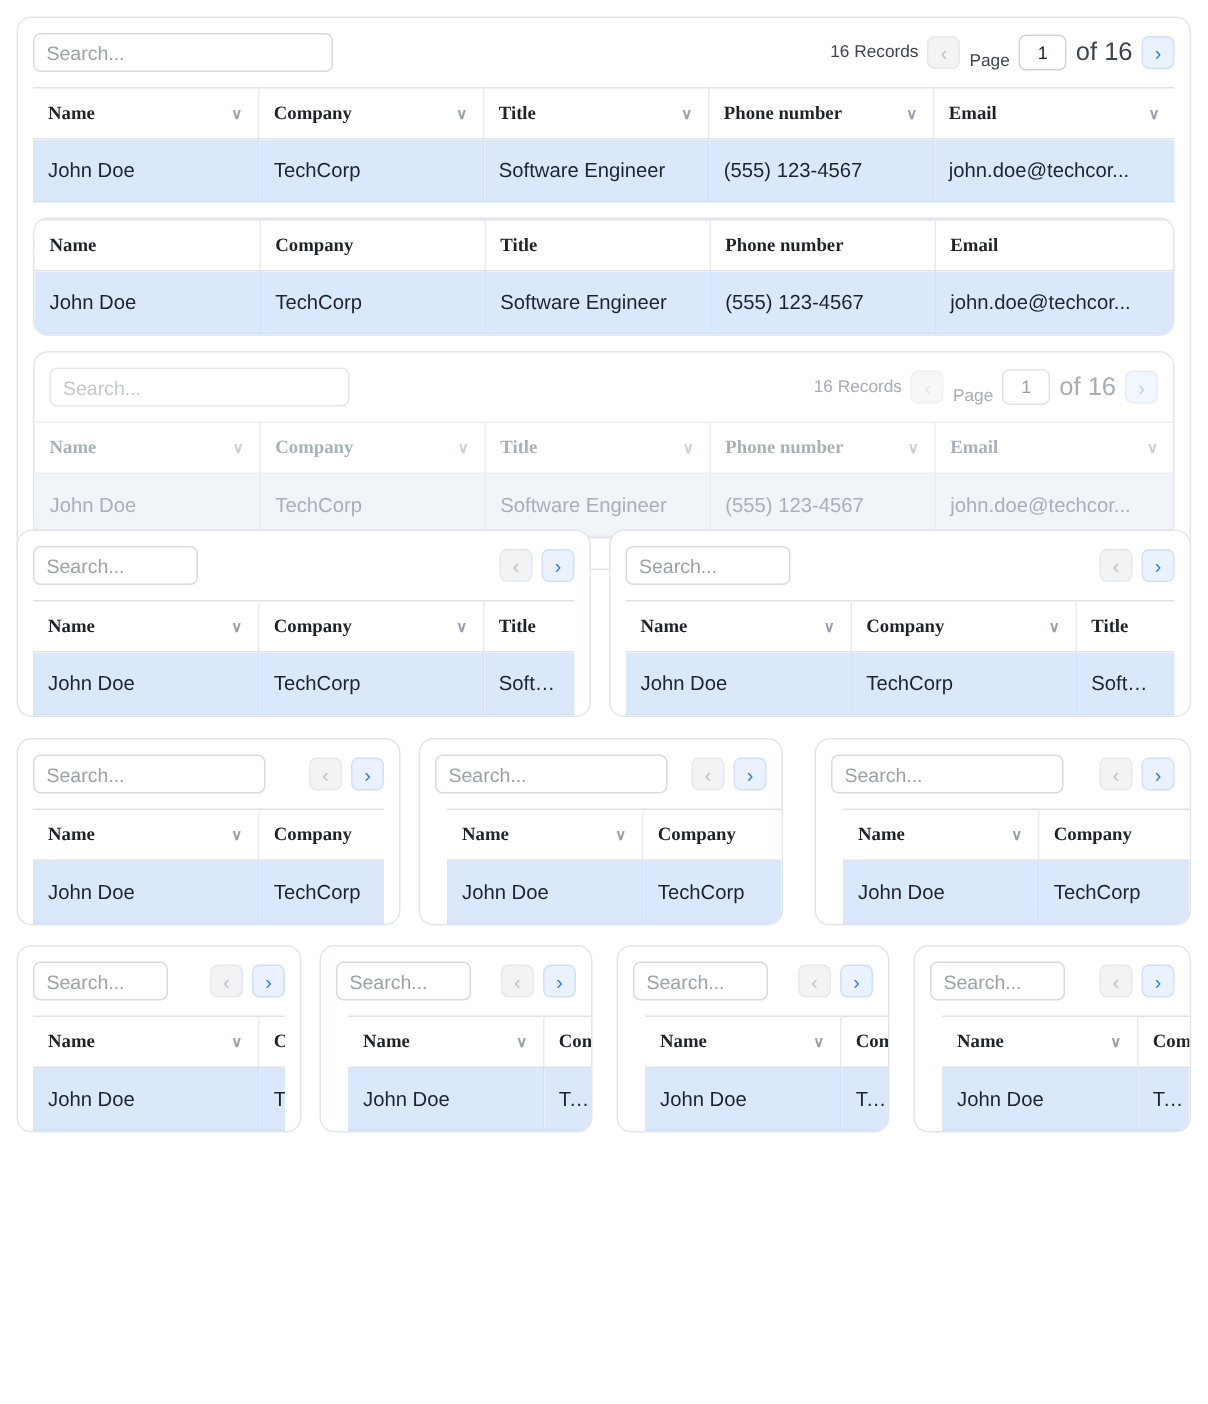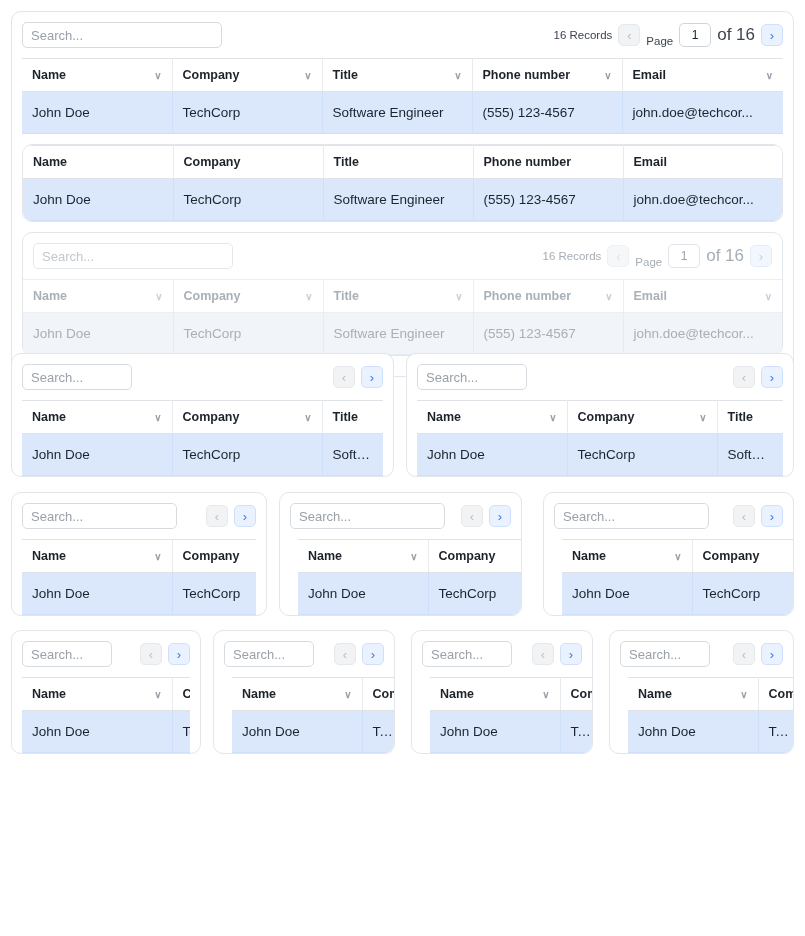--- a/index.html
+++ b/index.html
@@ -83,20 +83,21 @@
     border-bottom: 1px solid #dfe3e8;
     border-right: 1px solid #e8ebee;
     font-size: 12.5px;
     font-weight: bold;
     color: #1e232a;
     text-align: left;
     padding: 9px 10px;
     height: 32px;
     white-space: nowrap;
     overflow: hidden;
+    font-family: Liberation Serif, serif;
   }
   .tbl th:last-child { border-right: none; }
   .th-in { display: flex; align-items: center; justify-content: space-between; gap: 6px; }
   .chev { color: #98a0aa; font-size: 10px; flex: 0 0 auto; }
   .tbl td {
     background: #dbe8fb;
     border-bottom: 1px solid #cfe0fb;
     border-right: 1px solid #cfe0fb;
     font-size: 13.5px;
     color: #1b2430;

